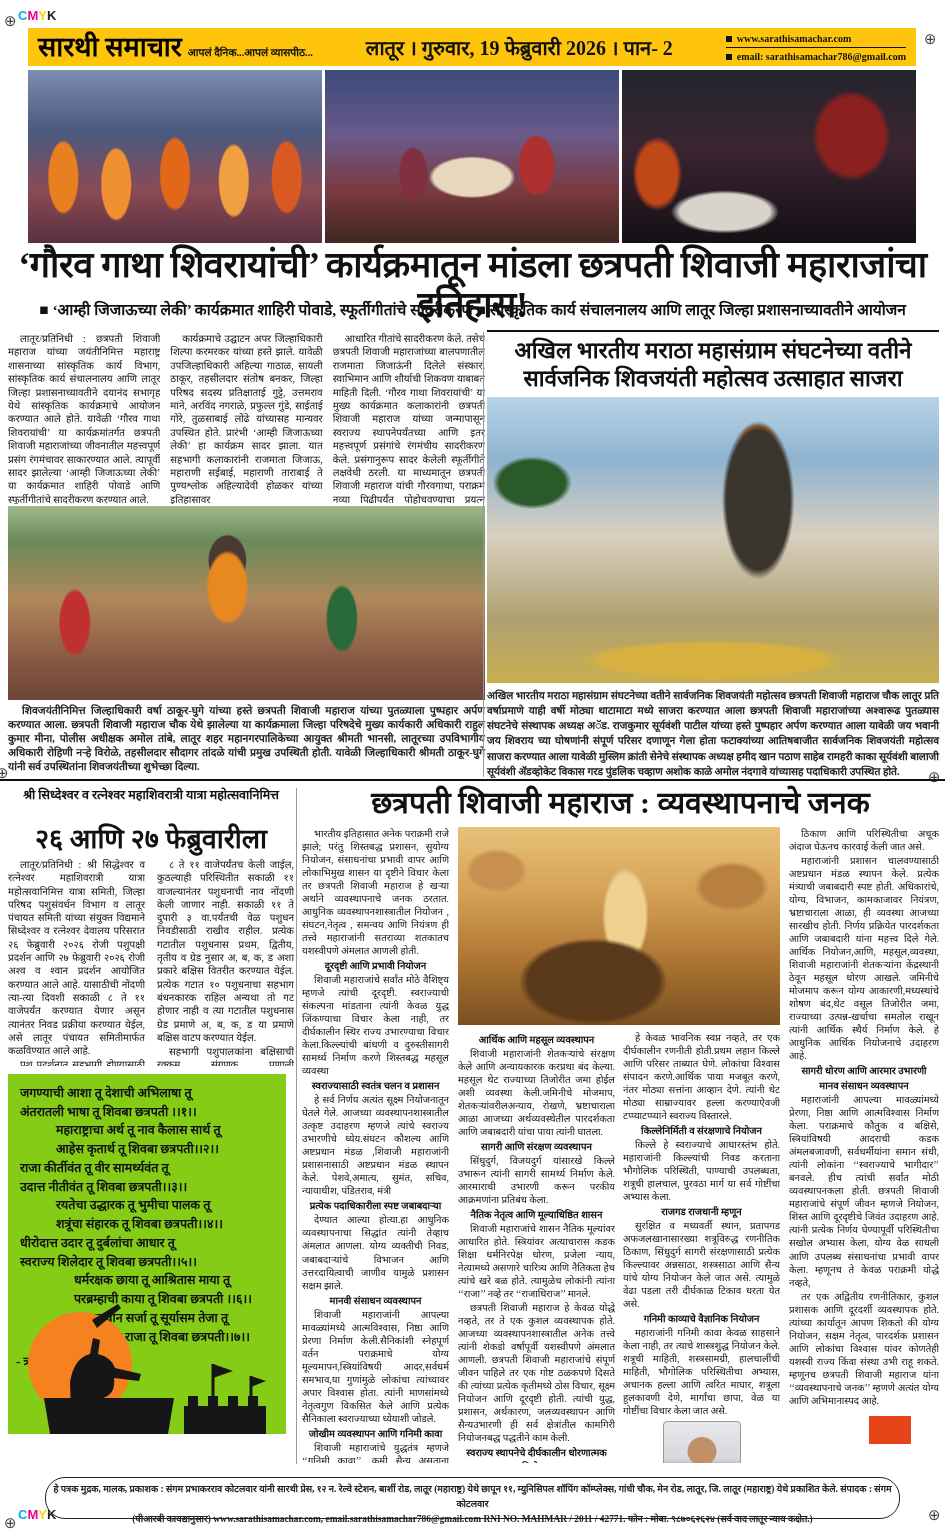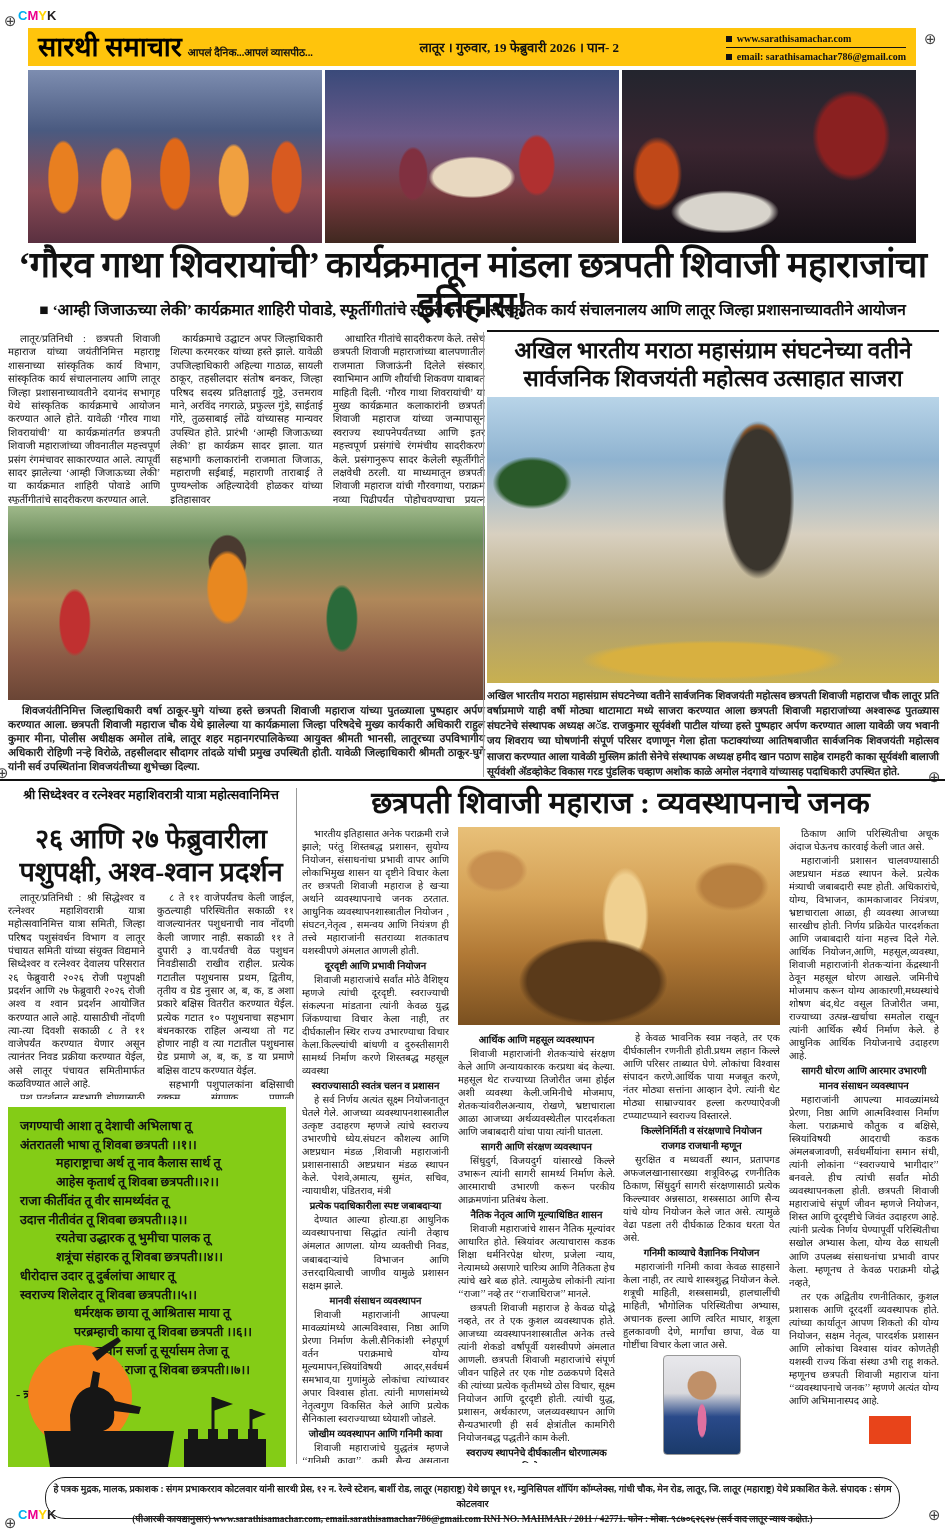--- a/index.html
+++ b/index.html
@@ -8,21 +8,21 @@
   .abs{position:absolute;}
   .cropmark{position:absolute;font-size:15px;color:#444;font-family:"DejaVu Sans",sans-serif;}
   .cmyk{position:absolute;font-family:"Liberation Sans","DejaVu Sans",sans-serif;font-weight:bold;font-size:13px;letter-spacing:0;}
   .cmyk span:nth-child(1){color:#00aeef}.cmyk span:nth-child(2){color:#ec008c}
   .cmyk span:nth-child(3){color:#ffd400}.cmyk span:nth-child(4){color:#231f20}
 
   
   .masthead{left:28px;top:28px;width:888px;height:38px;background:#ffc40c;display:flex;align-items:center;padding:0 10px;box-sizing:border-box;}
   .mast-title{color:#000000;font-weight:bold;font-size:27px;line-height:1;white-space:nowrap;}
   .mast-tagline{font-size:10.5px;font-weight:bold;margin-left:6px;margin-top:10px;white-space:nowrap;}
-  .mast-date{flex:1;text-align:center;font-weight:bold;font-size:13px;white-space:nowrap;}
+  .mast-date{flex:1;text-align:center;font-weight:bold;font-size:20px;white-space:nowrap;}
   .mast-contact{font-size:10px;font-weight:bold;text-align:left;line-height:1.5;}
   .mast-contact .row{white-space:nowrap;}
   .mast-contact .row:first-child{border-bottom:1px solid #111;padding-bottom:1px;margin-bottom:1px;}
   .sq{display:inline-block;width:6px;height:6px;background:#111;margin-right:5px;vertical-align:middle;}
 
   
   .photo-strip{left:28px;top:70px;width:888px;height:173px;display:flex;gap:3px;}
   .ph{flex:1;height:100%;}
   .ph1{background:
     radial-gradient(ellipse 26px 62px at 12% 62%,#e87f20 55%,transparent 60%),
@@ -163,21 +163,20 @@
   </div>
 
   <div class="abs main-divider"></div>
   <div class="abs v-rule1"></div>
   <div class="abs v-rule2"></div>
 
   <div class="abs exh">
     <div class="exh-kicker">श्री सिध्देश्वर व रत्नेश्वर महाशिवरात्री यात्रा महोत्सवानिमित्त</div>
     <div class="exh-head">
       <div>२६ आणि २७ फेब्रुवारीला</div>
-      <div>पशुपक्षी, अश्व-श्वान प्रदर्शन</div>
     </div>
     <div class="exh-cols">
       <div class="exh-col">
           <div class="para">लातूर/प्रतिनिधी : श्री सिद्धेश्वर व रत्नेश्वर महाशिवरात्री यात्रा महोत्सवानिमित्त यात्रा समिती, जिल्हा परिषद पशुसंवर्धन विभाग व लातूर पंचायत समिती यांच्या संयुक्त विद्यमाने सिध्देश्वर व रत्नेश्वर देवालय परिसरात २६ फेब्रुवारी २०२६ रोजी पशुपक्षी प्रदर्शन आणि २७ फेब्रुवारी २०२६ रोजी अश्व व श्वान प्रदर्शन आयोजित करण्यात आले आहे. यासाठीची नोंदणी त्या-त्या दिवशी सकाळी ८ ते ११ वाजेपर्यंत करण्यात येणार असून त्यानंतर निवड प्रक्रीया करण्यात येईल, असे लातूर पंचायत समितीमार्फत कळविण्यात आले आहे.</div>
           <div class="para">पशु प्रदर्शनात सहभागी होण्यासाठी सक्षम प्राधिकाऱ्यांचे स्वास्थ दाखला प्रमाणपत्र घ्यावे. पशुप्रदर्शनातील सहभागी पशुधनांच्या कानात १२ अंकी पशु आधार नंबर असणे बंधनकारक राहील. पशुधन व श्वान, अश्व गटांची नोंदणी त्या-त्या दिवशी सकाळी</div>
         </div>
       <div class="exh-col">
           <div class="para">८ ते ११ वाजेपर्यंतच केली जाईल, कुठल्याही परिस्थितीत सकाळी ११ वाजल्यानंतर पशुधनाची नाव नोंदणी केली जाणार नाही. सकाळी ११ ते दुपारी ३ वा.पर्यंतची वेळ पशुधन निवडीसाठी राखीव राहील. प्रत्येक गटातील पशुधनास प्रथम, द्वितीय, तृतीय व ग्रेड नुसार अ, ब, क, ड अशा प्रकारे बक्षिस वितरीत करण्यात येईल. प्रत्येक गटात १० पशुधनाचा सहभाग बंधनकारक राहिल अन्यथा तो गट होणार नाही व त्या गटातील पशुधनास ग्रेड प्रमाणे अ, ब, क, ड या प्रमाणे बक्षिस वाटप करण्यात येईल.</div>
           <div class="para">सहभागी पशुपालकांना बक्षिसाची रक्कम संगणक प्रणाली आरटीजीएसद्वारे अदा करण्यात येईल, त्यासाठी नोंदणी करताना आधार कार्ड, बँक पासबुकची झेरॉक्स प्रत देणे बंधनकारक राहील, कोणत्याही परिस्थितीत बक्षिसाची रक्कम रोख स्वरूपात दिली जाणार नाही.</div>
         </div>
@@ -241,20 +240,21 @@
               <div class="para">सिंधुदुर्ग, विजयदुर्ग यांसारखे किल्ले उभारून त्यांनी सागरी सामर्थ्य निर्माण केले. आरमाराची उभारणी करून परकीय आक्रमणांना प्रतिबंध केला.</div>
               <div class="sec-head">नैतिक नेतृत्व आणि मूल्याधिष्ठित शासन</div>
               <div class="para">शिवाजी महाराजांचे शासन नैतिक मूल्यांवर आधारित होते. स्त्रियांवर अत्याचारास कडक शिक्षा धर्मनिरपेक्ष धोरण, प्रजेला न्याय, नेत्यामध्ये असणारे चारित्र्य आणि नैतिकता हेच त्यांचे खरे बळ होते. त्यामुळेच लोकांनी त्यांना ‘‘राजा’’ नव्हे तर ‘‘राजाधिराज’’ मानले.</div>
               <div class="para">छत्रपती शिवाजी महाराज हे केवळ योद्धे नव्हते, तर ते एक कुशल व्यवस्थापक होते. आजच्या व्यवस्थापनशास्त्रातील अनेक तत्त्वे त्यांनी शेकडो वर्षांपूर्वी यशस्वीपणे अंमलात आणली. छत्रपती शिवाजी महाराजांचे संपूर्ण जीवन पाहिले तर एक गोष्ट ठळकपणे दिसते की त्यांच्या प्रत्येक कृतीमध्ये ठोस विचार, सूक्ष्म नियोजन आणि दूरदृष्टी होती. त्यांची युद्ध, प्रशासन, अर्थकारण, जलव्यवस्थापन आणि सैन्यउभारणी ही सर्व क्षेत्रांतील कामगिरी नियोजनबद्ध पद्धतीने काम केली.</div>
               <div class="sec-head">स्वराज्य स्थापनेचे दीर्घकालीन धोरणात्मक नियोजन</div>
             </div>
           <div class="m-col mid-col">
             <div>
                 <div class="para">हे केवळ भावनिक स्वप्न नव्हते, तर एक दीर्घकालीन रणनीती होती.प्रथम लहान किल्ले आणि परिसर ताब्यात घेणे. लोकांचा विश्वास संपादन करणे.आर्थिक पाया मजबूत करणे, नंतर मोठ्या सत्तांना आव्हान देणे. त्यांनी थेट मोठ्या साम्राज्यावर हल्ला करण्याऐवजी टप्प्याटप्प्याने स्वराज्य विस्तारले.</div>
                 <div class="sec-head">किल्लेनिर्मिती व संरक्षणाचे नियोजन</div>
+                <div class="para">किल्ले हे स्वराज्याचे आधारस्तंभ होते. महाराजांनी किल्ल्यांची निवड करताना भौगोलिक परिस्थिती, पाण्याची उपलब्धता, शत्रूची हालचाल, पुरवठा मार्ग या सर्व गोष्टींचा अभ्यास केला.</div>
                 <div class="sec-head">राजगड  राजधानी म्हणून</div>
                 <div class="para">सुरक्षित व मध्यवर्ती स्थान, प्रतापगड अफजलखानासारख्या शत्रूविरुद्ध रणनीतिक ठिकाण, सिंधुदुर्ग  सागरी संरक्षणासाठी प्रत्येक किल्ल्यावर अन्नसाठा, शस्त्रसाठा आणि सैन्य यांचे योग्य नियोजन केले जात असे. त्यामुळे वेढा पडला तरी दीर्घकाळ टिकाव धरता येत असे.</div>
                 <div class="sec-head">गनिमी काव्याचे वैज्ञानिक नियोजन</div>
                 <div class="para">महाराजांनी गनिमी कावा केवळ साहसाने केला नाही, तर त्याचे शास्त्रशुद्ध नियोजन केले. शत्रूची माहिती, शस्त्रसामग्री, हालचालींची माहिती, भौगोलिक परिस्थितीचा अभ्यास, अचानक हल्ला आणि त्वरित माघार, शत्रूला हुलकावणी देणे, मार्गांचा छापा, वेळ या गोष्टींचा विचार केला जात असे.</div>
               </div>
             <div class="author-box">
               <div class="author-photo"></div>
 
             </div>
           </div>

